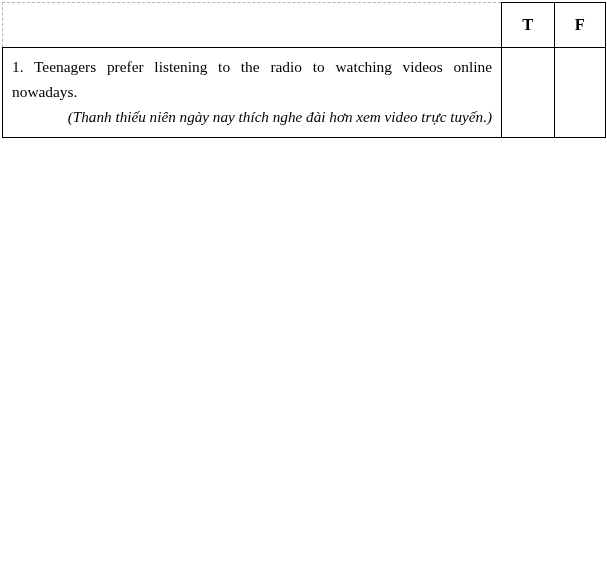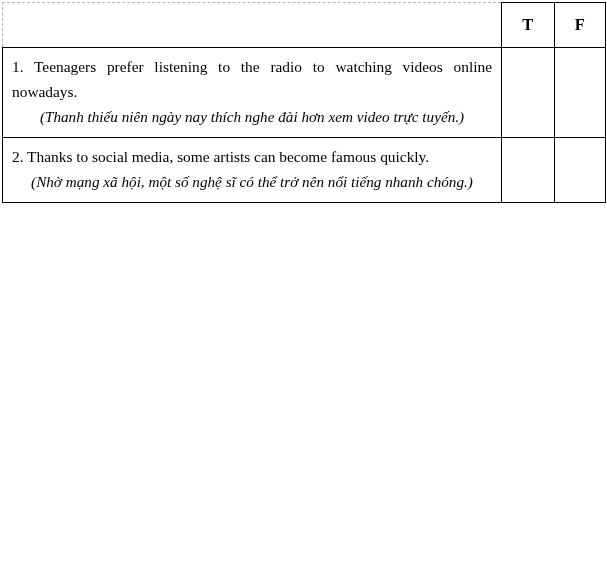--- a/index.html
+++ b/index.html
@@ -73,21 +73,21 @@
   }
   .en-line.justified {
     text-align: justify;
     text-align-last: left;
   }
   .vi-line {
     font-size: 15.2px;
     line-height: 1.6;
     margin: 0;
     font-style: italic;
-    text-align: center;
+    text-align: right;
   }
   .vi-line.justified {
     text-align: justify;
     text-align-last: left;
   }
 </style>
 </head>
 <body>
 
 <div class="sheet">
@@ -108,28 +108,20 @@
 
       <tr>
         <td class="statement-cell">
           <p class="en-line justified">1.  Teenagers  prefer  listening  to  the  radio  to  watching  videos  online nowadays.</p>
           <p class="vi-line">(Thanh thiếu niên ngày nay thích nghe đài hơn xem video trực tuyến.)</p>
         </td>
         <td class="mark-cell"></td>
         <td class="mark-cell"></td>
       </tr>
 
-      <tr>
-        <td class="statement-cell">
-          <p class="en-line">2. Thanks to social media, some artists can become famous quickly.</p>
-          <p class="vi-line">(Nhờ mạng xã hội, một số nghệ sĩ có thể trở nên nổi tiếng nhanh chóng.)</p>
-        </td>
-        <td class="mark-cell"></td>
-        <td class="mark-cell"></td>
-      </tr>
 
 
 
 
 
 
     </tbody>
   </table>
 </div>
 

